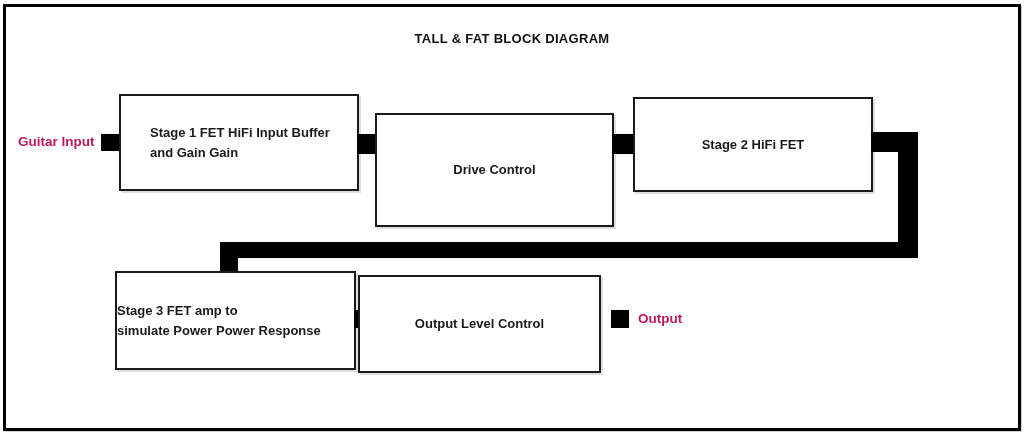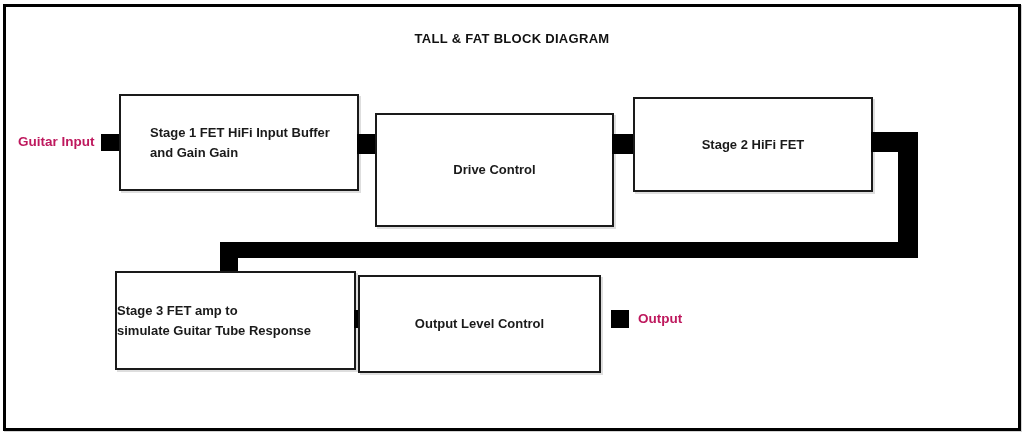--- a/index.html
+++ b/index.html
@@ -92,21 +92,21 @@
     <div>Stage 2 HiFi FET</div>
   </div>
 
   <div class="wire" id="w-s2-out"></div>
   <div class="wire" id="w-down"></div>
   <div class="wire" id="w-long"></div>
   <div class="wire" id="w-drop"></div>
 
   <div class="box left" id="b-stage3">
     <div>Stage 3 FET amp to</div>
-    <div>simulate Guitar Tube Response</div>
+    <div>simulate Power Power Response</div>
   </div>
 
   <div class="wire" id="w-s3-out"></div>
 
   <div class="box center" id="b-outlvl">
     <div>Output Level Control</div>
   </div>
 
   <div class="wire" id="w-output"></div>
   <div class="side-label" id="lbl-output">Output</div>

